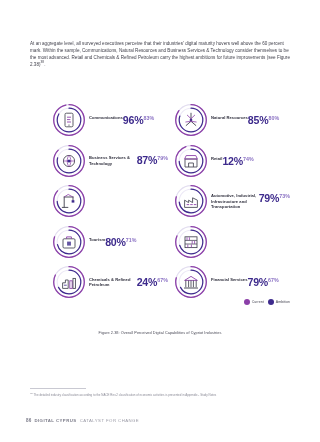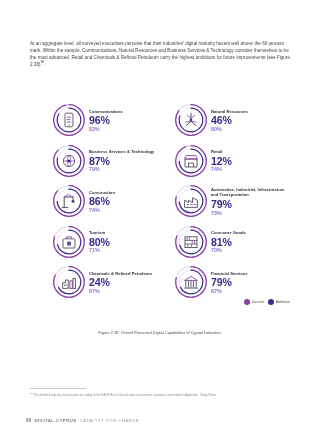--- a/index.html
+++ b/index.html
@@ -76,21 +76,21 @@
     left: 0; top: 0;
     width: 34px; height: 34px;
     display: flex;
     align-items: center;
     justify-content: center;
   }
   .donut .glyph svg { width: 16px; height: 16px; }
 
   .labels {
     display: flex;
-    flex-direction: column;
+    flex-direction: row;
     justify-content: flex-start;
     padding-top: 1px;
   }
   .sector {
     font-size: 4.1px;
     font-weight: bold;
     color: #2c2c3a;
     line-height: 5.3px;
     letter-spacing: 0.04px;
     margin-bottom: 1.2px;
@@ -245,21 +245,21 @@
             <span class="glyph">
               <svg viewBox="0 0 20 20">
                 <circle cx="10" cy="10" r="1.7" fill="#3d2a8c"></circle>
                 <path d="M10 8.4V1.5M10 11.6l-6 5.2M10 11.6l6 5.2" stroke="#4a4a57" stroke-width="1.2" stroke-linecap="round"></path>
                 <path d="M10 8.4 14.6 4M10 8.4 5.4 4M3.5 12.5 10 11.6M16.5 12.5 10 11.6" stroke="#8b3fa8" stroke-width="1" stroke-linecap="round"></path>
               </svg>
             </span>
           </div>
           <div class="labels">
             <div class="sector">Natural Resources</div>
-            <div class="current">46%</div>
+            <div class="current">85%</div>
             <div class="ambition">80%</div>
           </div>
         </div>
         <div class="cell">
           <div class="donut">
             <svg viewBox="0 0 34 34" width="34" height="34">
               <g transform="rotate(-90 17 17)">
                 <circle cx="17" cy="17" r="15.3" fill="none" stroke="#e3def0" stroke-width="1.2"></circle>
                 <circle cx="17" cy="17" r="11.8" fill="none" stroke="#ece8f6" stroke-width="1.1"></circle>
                 <circle cx="17" cy="17" r="15.3" fill="none" stroke="#8b3fa8" stroke-width="1.3" stroke-linecap="round" stroke-dasharray="83.64 12.50"></circle>
@@ -316,25 +316,20 @@
             </svg>
             <span class="glyph">
               <svg viewBox="0 0 20 20">
                 <path d="M4 18V5M4 5h11M15 5v4" stroke="#4a4a57" stroke-width="1.2" stroke-linecap="round" fill="none"></path>
                 <path d="M4 5 9 1.8 14.8 5" stroke="#8b3fa8" stroke-width="1" fill="none"></path>
                 <rect x="13.3" y="9" width="3.4" height="3" fill="#3d2a8c"></rect>
                 <path d="M1.6 18h7" stroke="#4a4a57" stroke-width="1.2" stroke-linecap="round"></path>
               </svg>
             </span>
           </div>
-          <div class="labels">
-            <div class="sector">Construction</div>
-            <div class="current">86%</div>
-            <div class="ambition">74%</div>
-          </div>
         </div>
         <div class="cell">
           <div class="donut">
             <svg viewBox="0 0 34 34" width="34" height="34">
               <g transform="rotate(-90 17 17)">
                 <circle cx="17" cy="17" r="15.3" fill="none" stroke="#e3def0" stroke-width="1.2"></circle>
                 <circle cx="17" cy="17" r="11.8" fill="none" stroke="#ece8f6" stroke-width="1.1"></circle>
                 <circle cx="17" cy="17" r="15.3" fill="none" stroke="#8b3fa8" stroke-width="1.3" stroke-linecap="round" stroke-dasharray="75.94 20.19"></circle>
                 <circle cx="17" cy="17" r="11.8" fill="none" stroke="#3d2a8c" stroke-width="1.2" stroke-linecap="round" stroke-dasharray="54.12 20.02"></circle>
               </g>
@@ -386,25 +381,20 @@
                 <circle cx="17" cy="17" r="11.8" fill="none" stroke="#3d2a8c" stroke-width="1.2" stroke-linecap="round" stroke-dasharray="51.90 22.24"></circle>
               </g>
             </svg>
             <span class="glyph">
               <svg viewBox="0 0 20 20">
                 <rect x="2.5" y="3.5" width="15" height="13.5" fill="none" stroke="#4a4a57" stroke-width="1.1"></rect>
                 <path d="M2.5 8h15M2.5 12.5h15" stroke="#4a4a57" stroke-width="1"></path>
                 <path d="M5 4.6v2.8M8 4.6v2.8M11.5 9.1v2.8M14.5 9.1v2.8M6 13.6v2.8M10.5 13.6v2.8" stroke="#8b3fa8" stroke-width="1" stroke-linecap="round"></path>
               </svg>
             </span>
-          </div>
-          <div class="labels">
-            <div class="sector">Consumer Goods</div>
-            <div class="current">81%</div>
-            <div class="ambition">70%</div>
           </div>
         </div>
         <div class="cell">
           <div class="donut">
             <svg viewBox="0 0 34 34" width="34" height="34">
               <g transform="rotate(-90 17 17)">
                 <circle cx="17" cy="17" r="15.3" fill="none" stroke="#e3def0" stroke-width="1.2"></circle>
                 <circle cx="17" cy="17" r="11.8" fill="none" stroke="#ece8f6" stroke-width="1.1"></circle>
                 <circle cx="17" cy="17" r="15.3" fill="none" stroke="#8b3fa8" stroke-width="1.3" stroke-linecap="round" stroke-dasharray="78.83 17.30"></circle>
                 <circle cx="17" cy="17" r="11.8" fill="none" stroke="#3d2a8c" stroke-width="1.2" stroke-linecap="round" stroke-dasharray="49.67 24.47"></circle>

